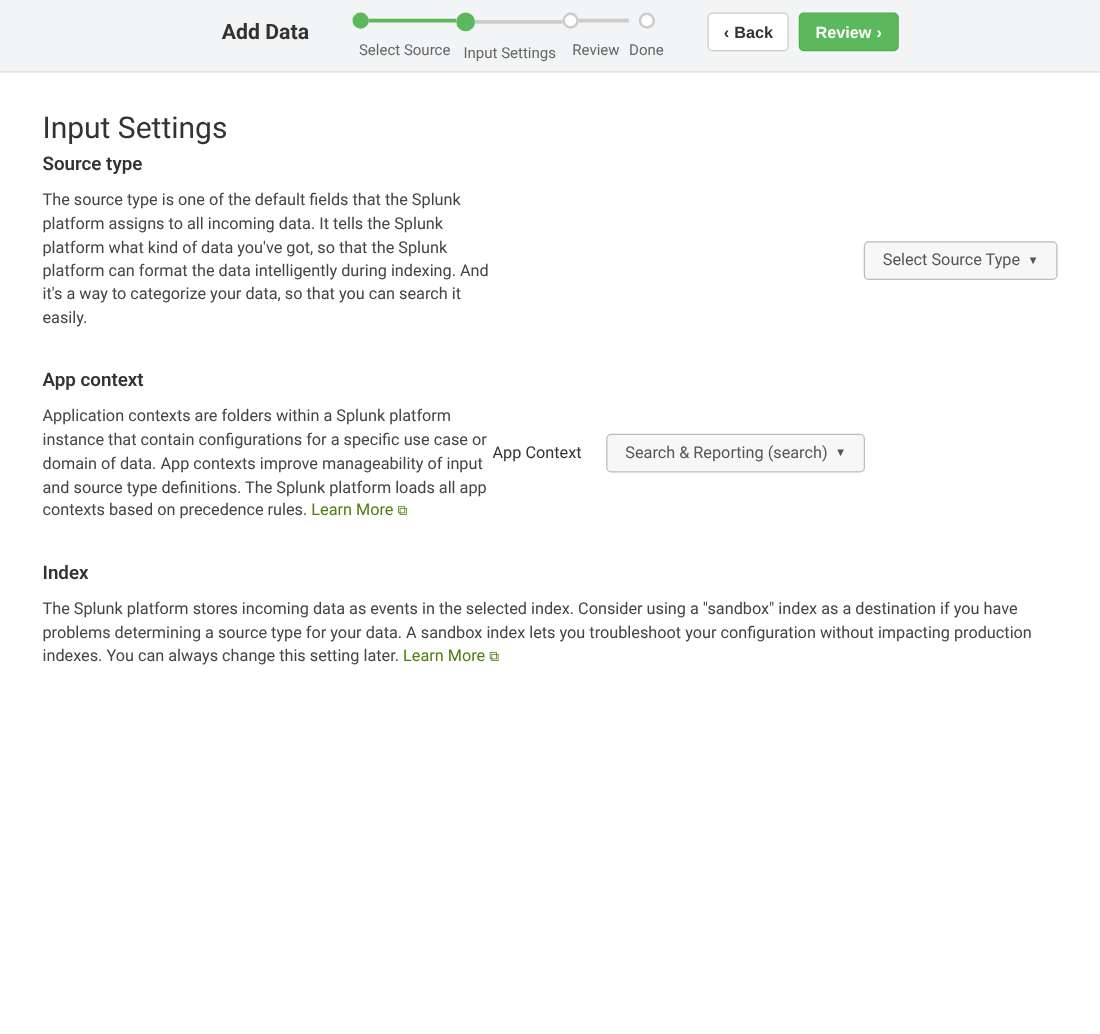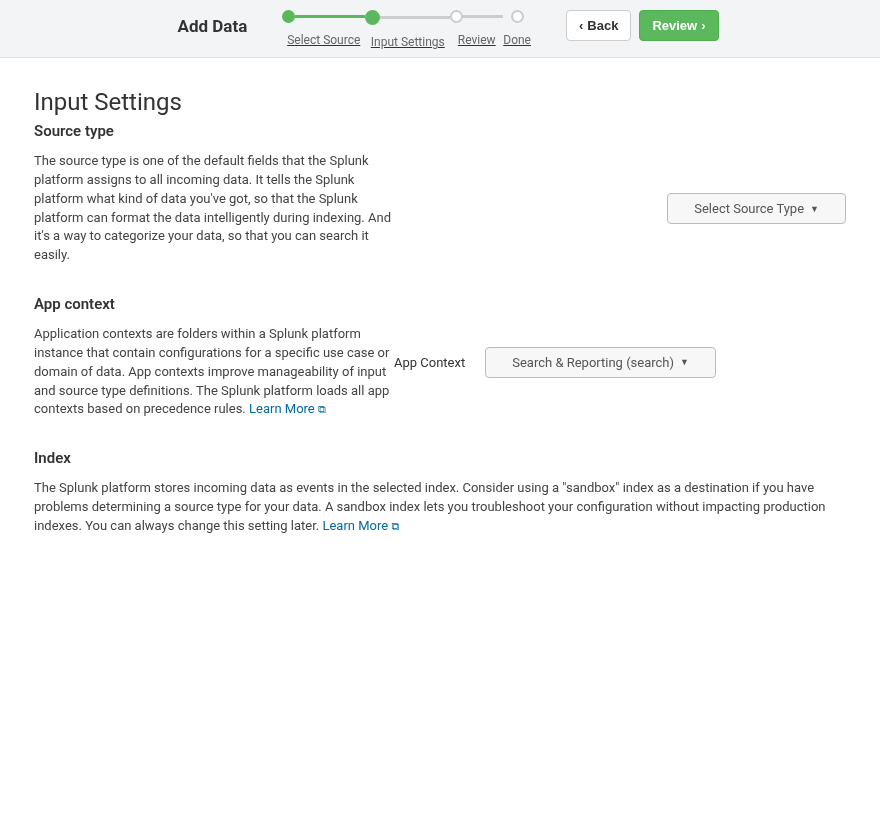--- a/index.html
+++ b/index.html
@@ -26,21 +26,20 @@
 }
 .stepper {
   display: flex;
   align-items: flex-start;
 }
 .step {
   display: flex;
   flex-direction: column;
   align-items: center;
   position: relative;
-  text-decoration: underline;
 }
 .step-row {
   display: flex;
   align-items: center;
 }
 .step-circle {
   width: 13px; height: 13px;
   border-radius: 50%;
   border: 2px solid #ccc;
   background: #fff;
@@ -73,27 +72,27 @@
 
 .content { padding: 30px 34px; max-width: 880px; }
 h1.page { font-size: 24px; font-weight: 400; color: #333; margin-bottom: 6px; }
 .page-desc { color: #555; font-size: 13px; margin-bottom: 34px; }
 
 .section { margin-bottom: 30px; display: flex; }
 .section-left { flex: 0 0 360px; }
 .section-right { flex: 1; display: flex; align-items: center; gap: 20px; padding-top: 30px; }
 .section h2 { font-size: 15px; font-weight: 600; color: #333; margin-bottom: 12px; }
 .section p { font-size: 13px; color: #444; line-height: 1.45; }
-a.link { color: #0369a1; text-decoration: none; }
+a.link { color: #4d7c0f; text-decoration: none; }
 
 .dropdown {
   border: 1px solid #bbb;
   background: #f7f7f7;
   border-radius: 4px;
-  padding: 7px 26px;
+  padding: 7px 14px;
   font-size: 13px;
   color: #555;
   cursor: pointer;
   display: inline-flex;
   align-items: center;
   gap: 6px;
 }
 .caret { font-size: 9px; }
 .field-label { font-size: 13px; color: #333; text-align: right; }
 .chev { display: inline-block; }

